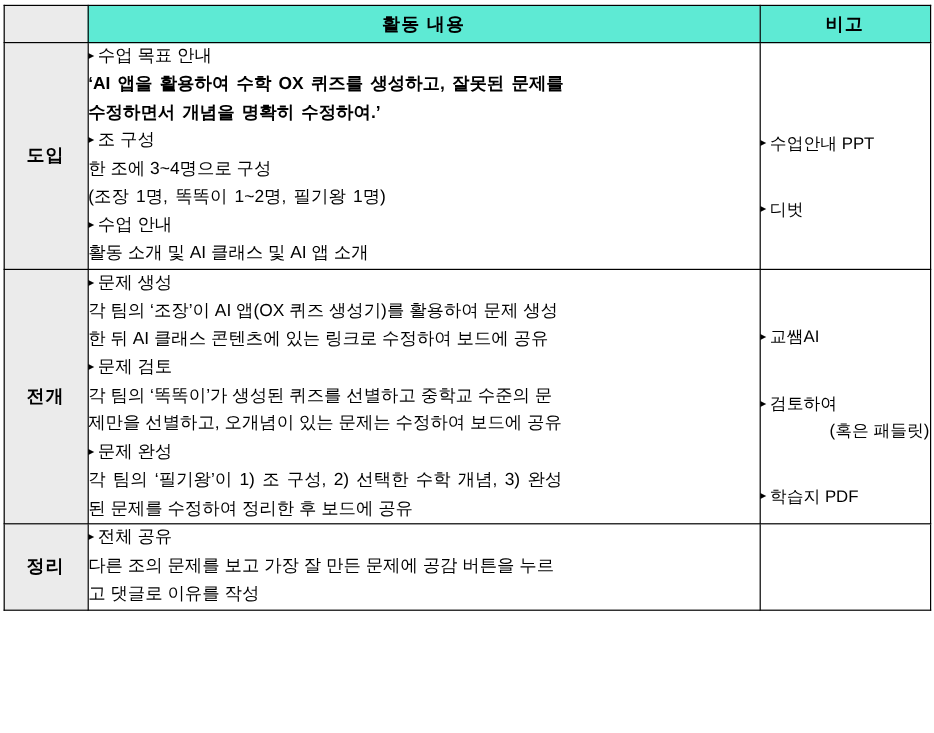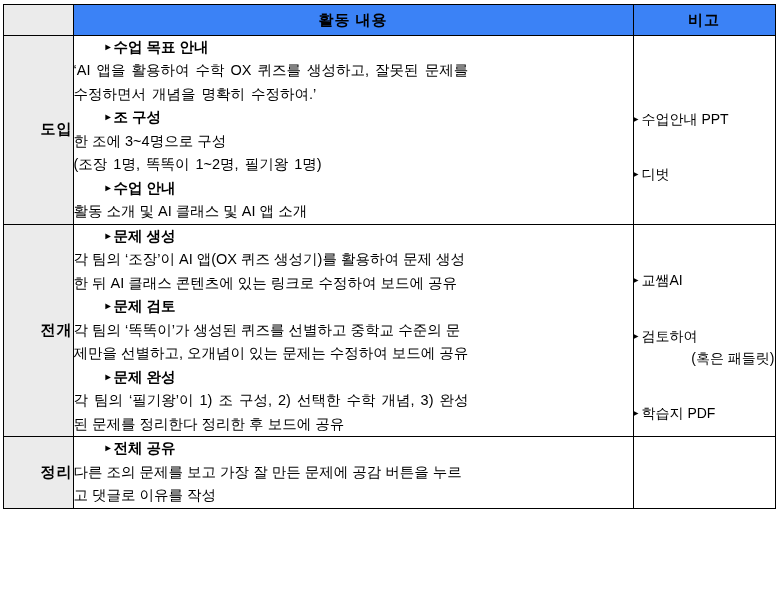--- a/index.html
+++ b/index.html
@@ -30,64 +30,64 @@
     vertical-align: middle;
     padding: 0;
   }
   
   col.c-stage { width: 70px; }
   col.c-content { width: 560px; }
   col.c-note { width: 142px; }
 
   thead th {
     height: 30px;
-    background: #3b82f6;
+    background: #5eead4;
     font-size: 15px;
     font-weight: bold;
     letter-spacing: 1px;
     text-align: center;
   }
   thead th.blank-head {
     background: #ebebeb;
   }
   td.stage-cell {
     background: #ebebeb;
-    text-align: right;
+    text-align: center;
     font-size: 15px;
     font-weight: bold;
     letter-spacing: 1px;
   }
   td.content-cell {
     padding: 7px 9px 8px 9px;
     font-size: 14.5px;
     line-height: 1.62;
     vertical-align: top;
   }
   td.note-cell {
     padding: 8px 10px;
     font-size: 14px;
     line-height: 1.6;
     vertical-align: middle;
   }
   .bullet-head {
-    font-weight: bold;
+    font-weight: normal;
     white-space: nowrap;
-    padding-left: 32px;
   }
   .tri {
     font-size: 10px;
     vertical-align: 2px;
     margin-right: 3px;
   }
   .line {
     white-space: nowrap;
   }
   .para {
     text-align: justify;
     text-justify: inter-ideograph;
+    font-weight: bold;
   }
   .note-item {
     margin-bottom: 16px;
     white-space: nowrap;
     margin-top: 33px;
   }
   .note-item:last-child {
     margin-bottom: 0;
   }
   .note-sub {
@@ -156,21 +156,21 @@
           <div class="line">한 뒤 AI 클래스 콘텐츠에 있는 링크로 수정하여 보드에 공유</div>
           <div class="line bullet-head">
             <span class="tri">▸</span><span>문제 검토</span>
           </div>
           <div class="line">각 팀의 ‘똑똑이’가 생성된 퀴즈를 선별하고 중학교 수준의 문</div>
           <div class="line">제만을 선별하고, 오개념이 있는 문제는 수정하여 보드에 공유</div>
           <div class="line bullet-head">
             <span class="tri">▸</span><span>문제 완성</span>
           </div>
           <div class="line w-spread">각 팀의 ‘필기왕’이 1) 조 구성, 2) 선택한 수학 개념, 3) 완성</div>
-          <div class="line">된 문제를 정리한다 정리한 후 보드에 공유</div>
+          <div class="line">된 문제를 수정하여 정리한 후 보드에 공유</div>
         </td>
         <td class="note-cell">
           <div class="note-item">
             <span class="tri">▸</span><span>교쌤AI</span>
           </div>
           <div class="note-item">
             <span class="tri">▸</span><span>검토하여</span>
             <div class="note-sub">(혹은 패들릿)</div>
           </div>
           <div class="note-item">

